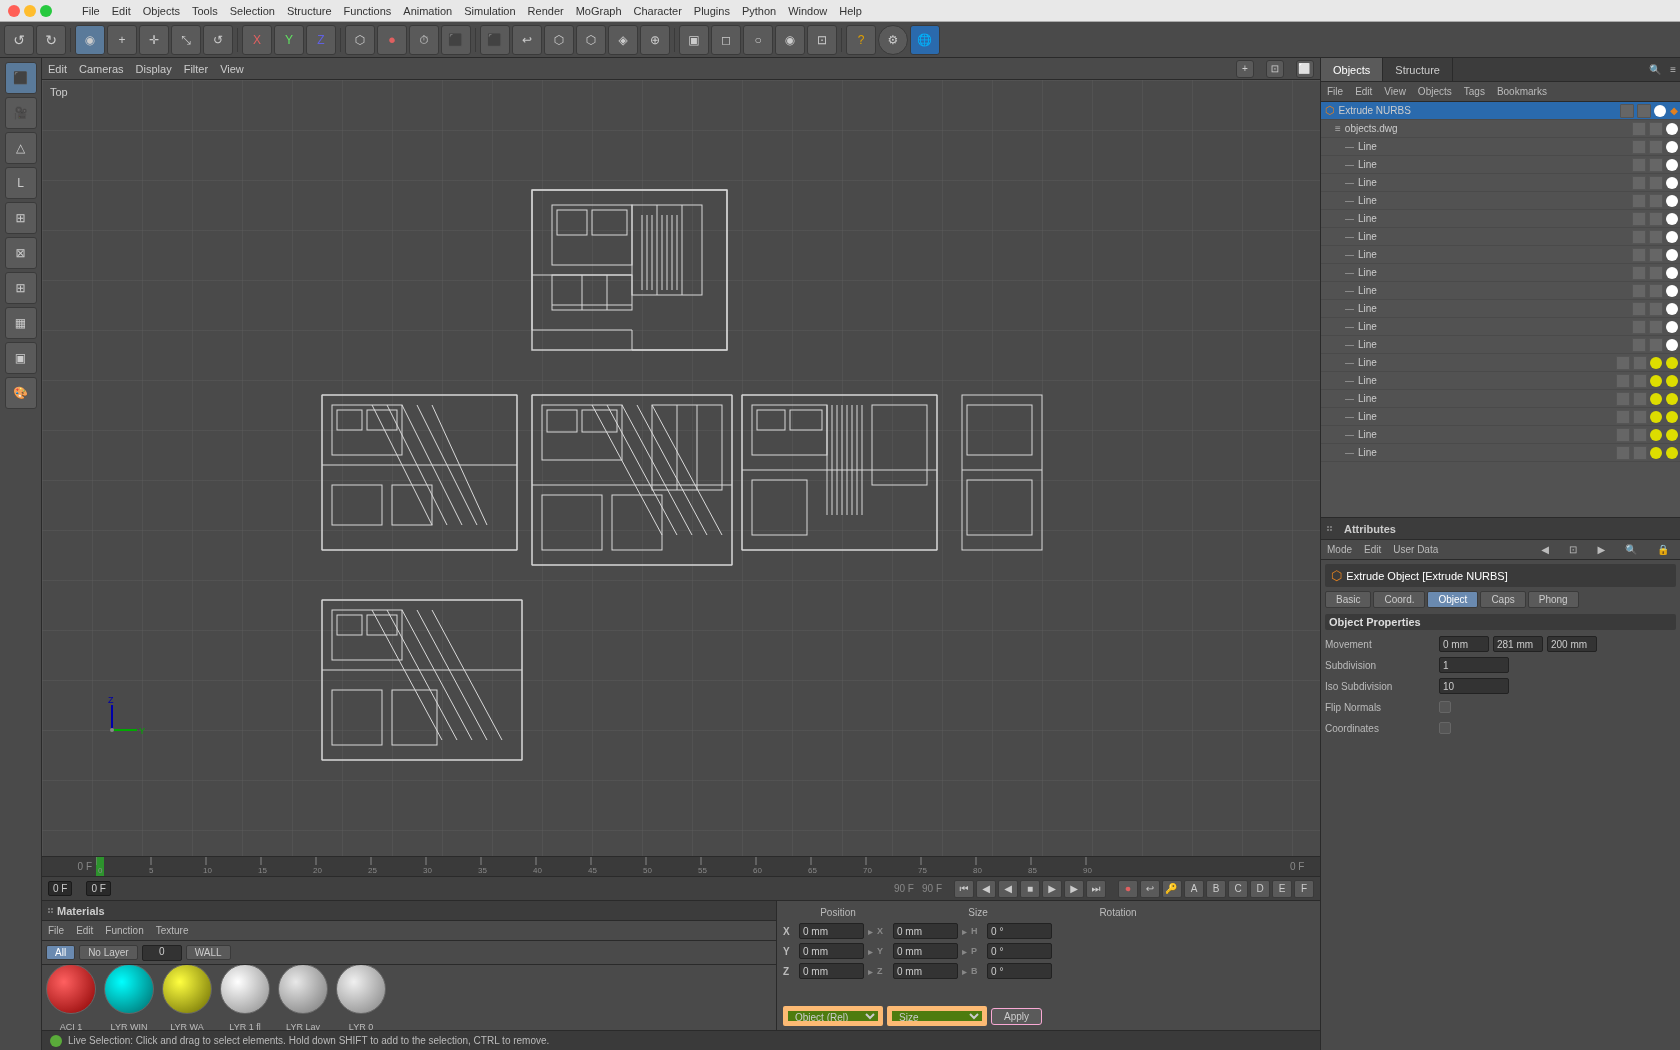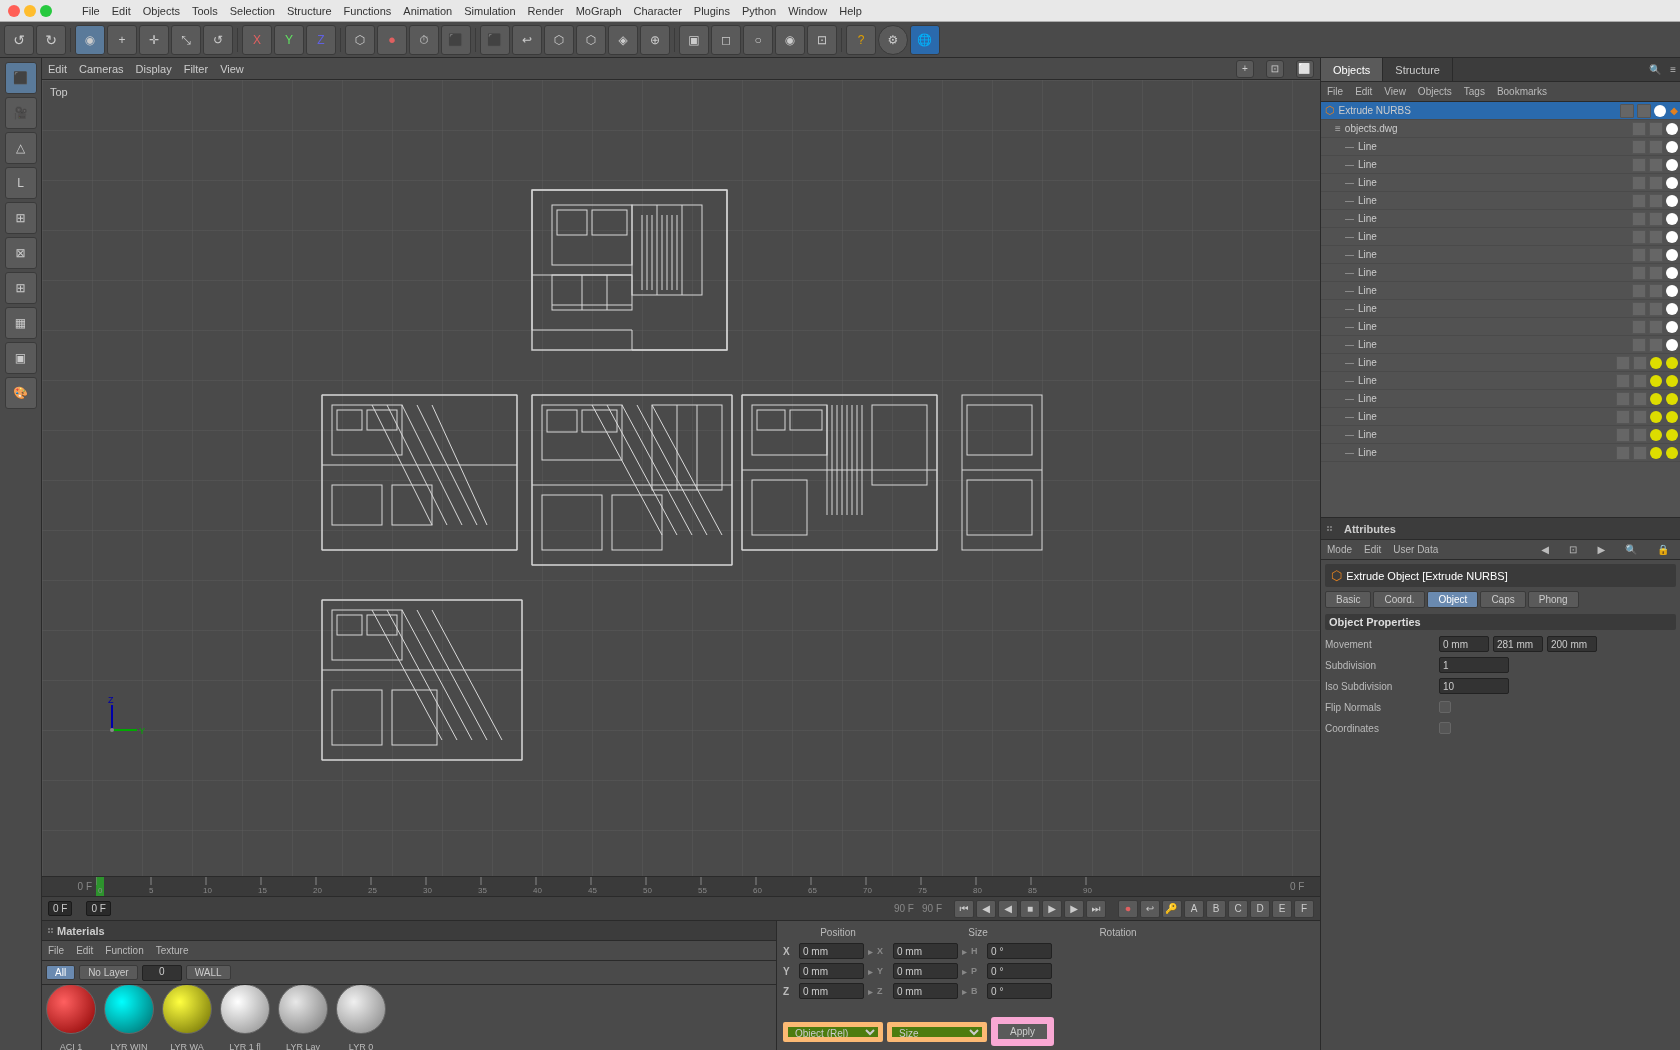--- a/index.html
+++ b/index.html
@@ -564,21 +564,21 @@
       border: 5px solid #fdba74;
       border-radius: 2px;
       font-size: 10px;
       color: #ccc;
       padding: 0 3px;
       width: 100px;
     }
     .coord-btn {
       padding: 2px 12px;
       background: #5a5a5a;
-      border: 7px solid #f9a8d4;
+      border: 1px solid #f9a8d4;
       border-radius: 3px;
       font-size: 10px;
       color: #ccc;
       cursor: pointer;
     }
 
     
     #status-bar {
       height: 20px;
       background: #3a3a3a;
@@ -1026,20 +1026,24 @@
           </select>
           <select class="coord-dropdown">
             <option>Size</option>
           </select>
           <button class="coord-btn">Apply</button>
         </div>
       </div>
 
     </div>
 
+    <div id="status-bar">
+      <div class="status-indicator"></div>
+      <span>Live Selection: Click and drag to select elements. Hold down SHIFT to add to the selection, CTRL to remove.</span>
+    </div>
 
   </div>
 
   <div id="right-panel">
 
     <div id="object-manager">
       <div id="om-tab-bar">
         <div class="om-tab active">Objects</div>
         <div class="om-tab">Structure</div>
         <div style="flex:1;"></div>

